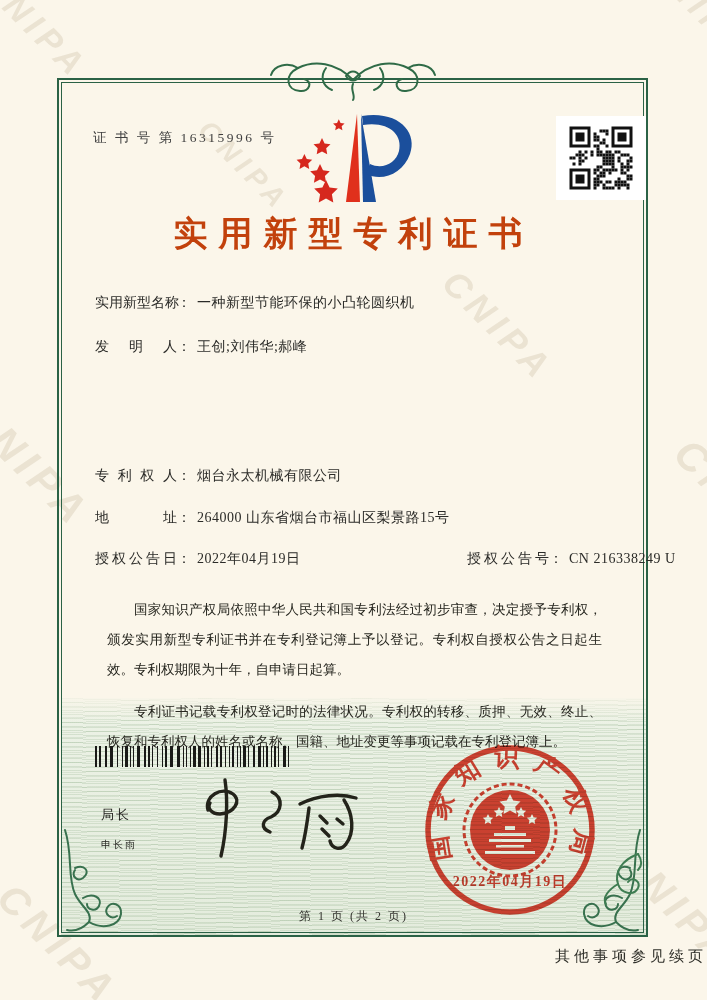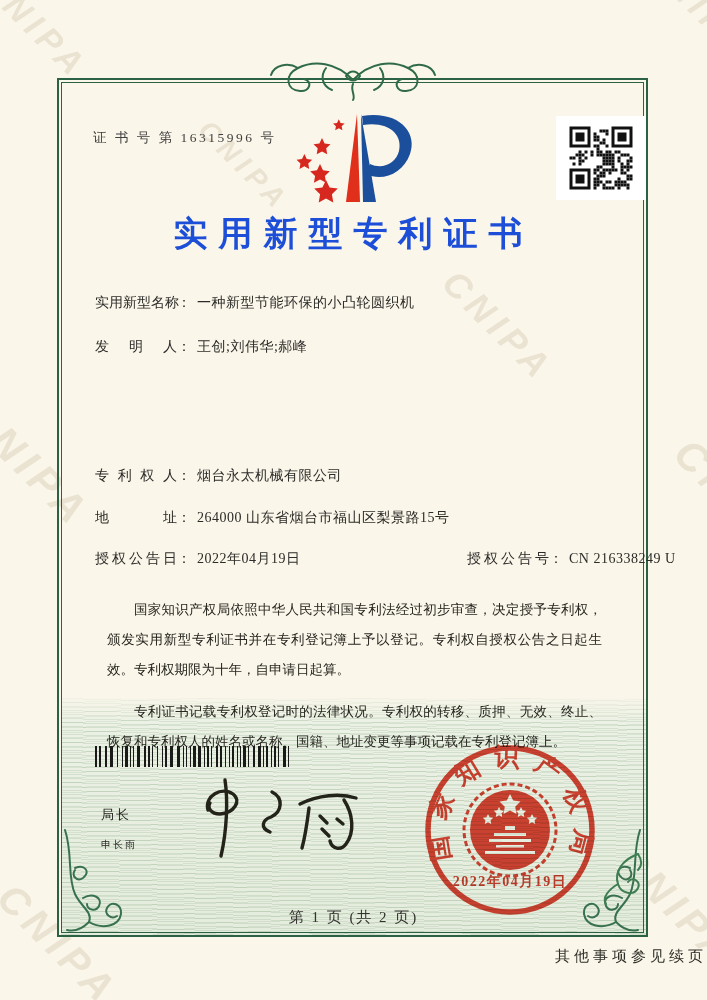--- a/index.html
+++ b/index.html
@@ -16,39 +16,39 @@
   
   .band{position:absolute;left:61px;top:698px;width:585px;height:237px;
         background:
           repeating-linear-gradient(1.5deg, rgba(118,156,112,0.20) 0 1px, rgba(0,0,0,0) 1px 4px),
           repeating-linear-gradient(-1.8deg, rgba(118,156,112,0.16) 0 1px, rgba(0,0,0,0) 1px 5px),
           linear-gradient(180deg,#ecf2e6 0,#e4ecdd 100%);}
   .band-fade{position:absolute;left:61px;top:690px;width:585px;height:34px;
         background:linear-gradient(180deg,#fbf6ea 0,rgba(251,246,234,0) 100%);}
   .cert-no{position:absolute;left:93px;top:116px;font-size:13.5px;letter-spacing:2.5px;color:#404040;margin-top:13px;}
   .big-title{position:absolute;left:60px;right:60px;top:211px;text-align:center;
-        font-size:34px;font-weight:700;letter-spacing:11px;color:#1d4ed8;}
+        font-size:34px;font-weight:700;letter-spacing:11px;color:#c2410c;}
   .qr-card{position:absolute;left:556px;top:116px;width:90px;height:84px;background:#fff;}
   .qr-card svg{position:absolute;left:12px;top:9px;}
   .row{position:absolute;left:95px;width:530px;font-size:14px;color:#2b2b28;white-space:nowrap;}
   .flabel{display:inline-block;width:82px;text-align:justify;text-align-last:justify;vertical-align:top;}
   .colon{display:inline-block;margin-right:6px;}
   .fvalue{letter-spacing:0.5px;}
   .row7b{position:absolute;left:372px;top:0;}
   .paras{position:absolute;left:95px;top:583px;width:519px;font-size:13.5px;line-height:30px;
          color:#26261f;text-align:justify;}
   .paras p{margin:12px;text-indent:2em;}
   .barcode{position:absolute;left:95px;top:746px;}
   .signer-title{position:absolute;left:101px;top:806px;font-size:13px;letter-spacing:2px;color:#23231f;}
   .signer-name{position:absolute;left:101px;top:838px;font-size:10px;letter-spacing:2px;color:#23231f;}
   .sig{position:absolute;left:192px;top:774px;}
   .seal{position:absolute;left:422px;top:742px;opacity:0.93;mix-blend-mode:multiply;}
   .seal text{font-family:"Liberation Serif","DejaVu Serif",serif;font-weight:700;}
   .page-info{position:absolute;left:60px;right:60px;top:908px;text-align:center;
-        font-size:15px;letter-spacing:2px;color:#33332e;}
+        font-size:12px;letter-spacing:2px;color:#33332e;}
   .note{position:absolute;left:16px;right:0;top:947px;text-align:right;
         font-size:15px;letter-spacing:4px;color:#2e2e28;}
   .orn{position:absolute;}
   svg{display:block;}
 </style>
 </head>
 <body>
 
 <div class="page">
 

